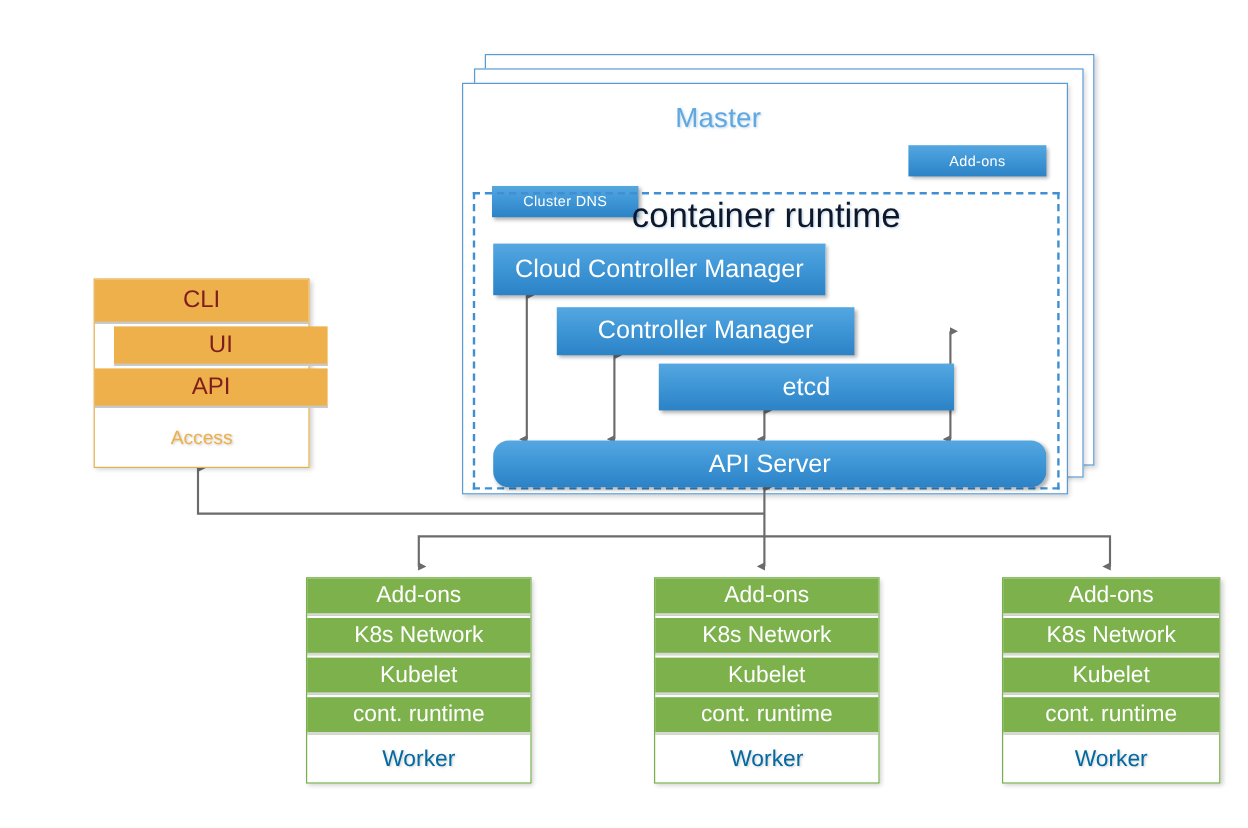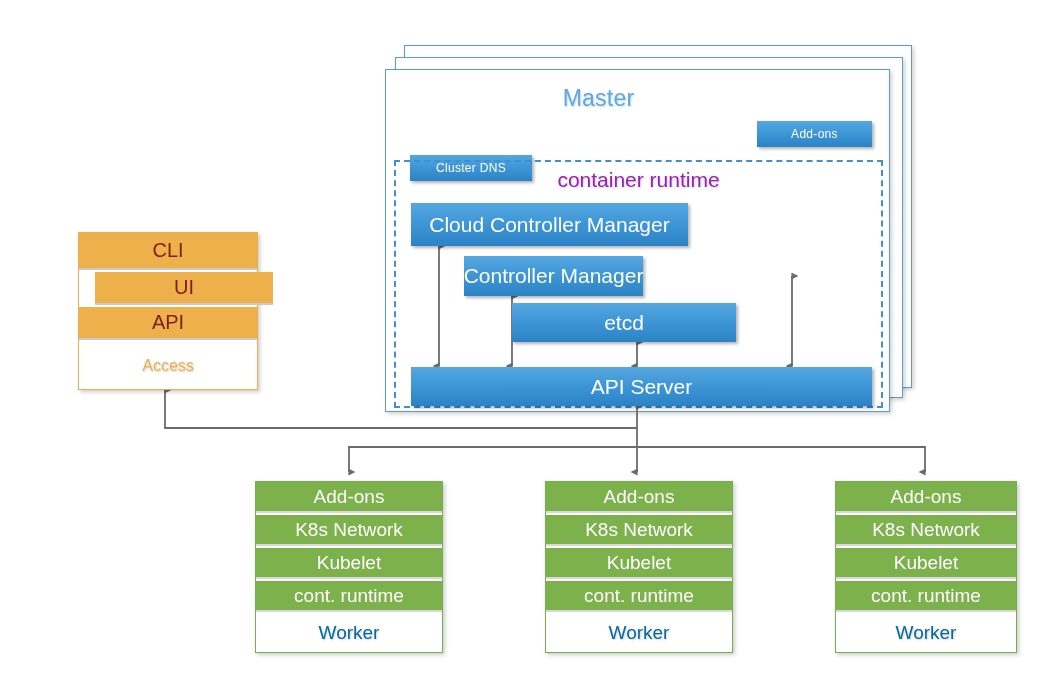--- a/index.html
+++ b/index.html
@@ -36,22 +36,22 @@
 
   
   .title-master {
     color: #5fa8e0;
     font-size: 23px;
     text-align: center;
     text-shadow: 1px 1px 2px rgba(140,180,215,0.55);
     letter-spacing: 0.2px;
   }
   .title-runtime {
-    color: #a21caf;
-    font-size: 21px;
+    color: #0f172a;
+    font-size: 29px;
     text-align: center;
     text-shadow: 1px 1px 2px rgba(150,190,220,0.6);
   }
 
   
   .blue-box {
     background: linear-gradient(to bottom, #55a7e0 0%, #3e96d6 48%, #2b82c6 100%);
     color: #ffffff;
     display: flex;
     align-items: center;
@@ -157,31 +157,31 @@
       <line x1="637" y1="406" x2="637" y2="472" marker-start="url(#arrUp)" marker-end="url(#arrDown)"></line>
 
       <path d="M165 390 L165 428 L637 428" marker-start="url(#arrUp)"></path>
 
       <path d="M349 472 L349 447 L925 447 L925 472" marker-start="url(#arrDown)" marker-end="url(#arrDown)"></path>
     </g>
   </svg>
 
   <div class="abs blue-box" style="left:411px; top:203px; width:277px; height:43px;">Cloud Controller Manager</div>
 
-  <div class="abs blue-box" style="left:464px; top:256px; width:179px; height:40px;">Controller Manager</div>
-
-
-  <div class="abs blue-box" style="left:512px; top:303px; width:224px; height:39px;">etcd</div>
-
-  <div class="abs blue-box" style="left:411px; top:367px; width:461px; height:39px;">API Server</div>
+  <div class="abs blue-box" style="left:464px; top:256px; width:248px; height:40px;">Controller Manager</div>
+
+
+  <div class="abs blue-box" style="left:549px; top:303px; width:246px; height:39px;">etcd</div>
+
+  <div class="abs blue-box" style="left:411px; top:367px; width:461px; height:39px;border-radius:13px;">API Server</div>
 
   <div class="abs orange-frame" style="left:78px; top:232px; width:180px; height:158px;"></div>
   <div class="abs orange-row" style="left:79px; top:233px; width:178px; height:37px;">CLI</div>
   <div class="abs orange-row" style="left:79px; top:272px; width:178px; height:33px;margin-left:16px;">UI</div>
-  <div class="abs orange-row" style="left:79px; top:307px; width:178px; height:33px;">API</div>
+  <div class="abs orange-row" style="left:79px; top:307px; width:194px; height:33px;">API</div>
   <div class="abs orange-label" style="left:79px; top:342px; width:178px; height:47px;">Access</div>
 
   <div class="abs green-frame" style="left:255px; top:481px; width:188px; height:172px;"></div>
   <div class="abs green-row" style="left:256px; top:482px; width:186px; height:31px;">Add-ons</div>
   <div class="abs green-row" style="left:256px; top:515px; width:186px; height:31px;">K8s Network</div>
   <div class="abs green-row" style="left:256px; top:548px; width:186px; height:31px;">Kubelet</div>
   <div class="abs green-row" style="left:256px; top:581px; width:186px; height:31px;">cont. runtime</div>
   <div class="abs green-label" style="left:256px; top:614px; width:186px; height:38px;">Worker</div>
 
   <div class="abs green-frame" style="left:545px; top:481px; width:188px; height:172px;"></div>

